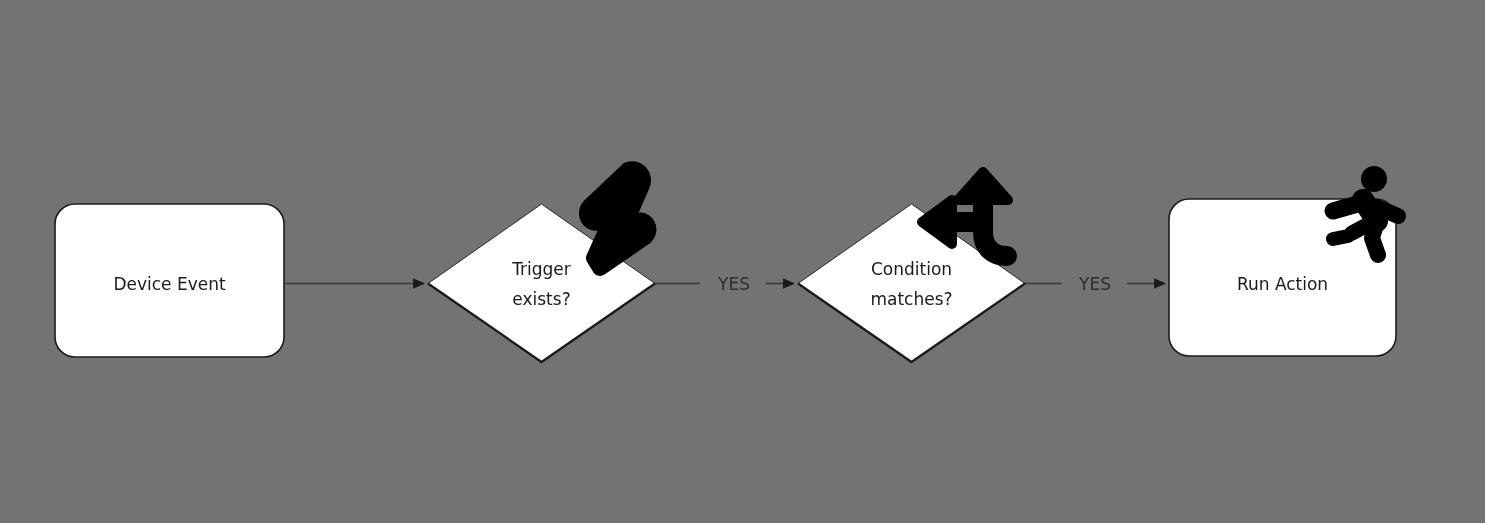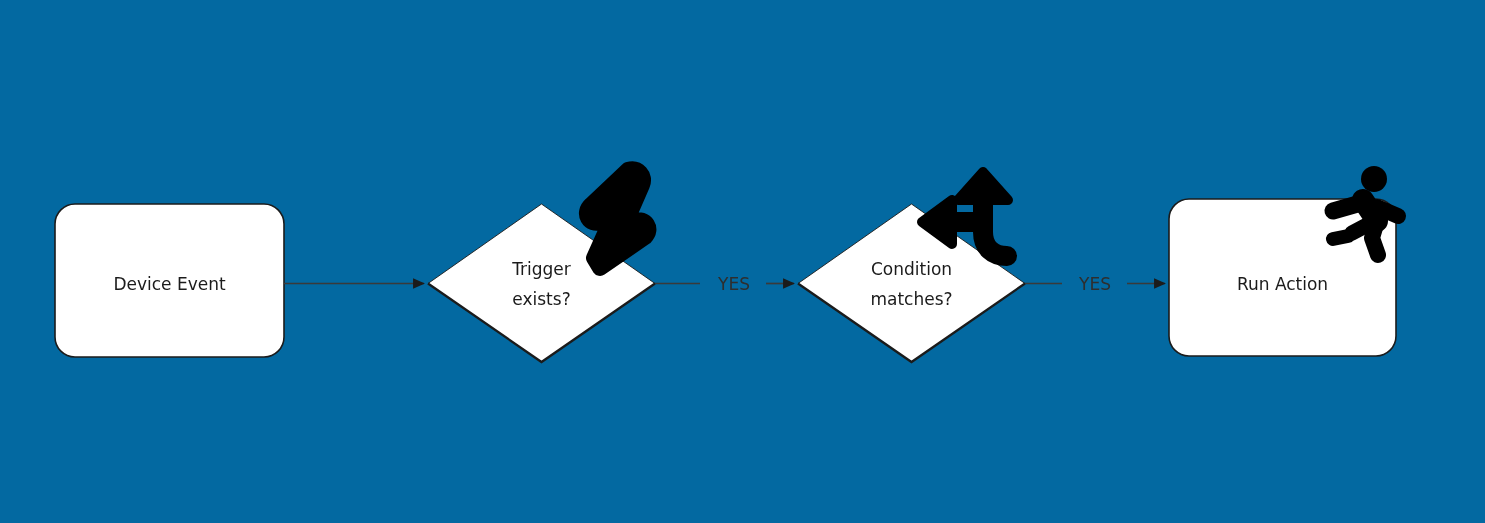--- a/index.html
+++ b/index.html
@@ -7,21 +7,21 @@
     padding: 0;
     background: #ffffff;
   }
   body {
     font-family: "DejaVu Sans", sans-serif;
   }
   #canvas {
     position: relative;
     width: 1485px;
     height: 523px;
-    background: #0369a1;
+    background: #737373;
     overflow: hidden;
   }
   #flow-svg {
     position: absolute;
     left: 0;
     top: 0;
     width: 1485px;
     height: 523px;
   }
   .node-label {

